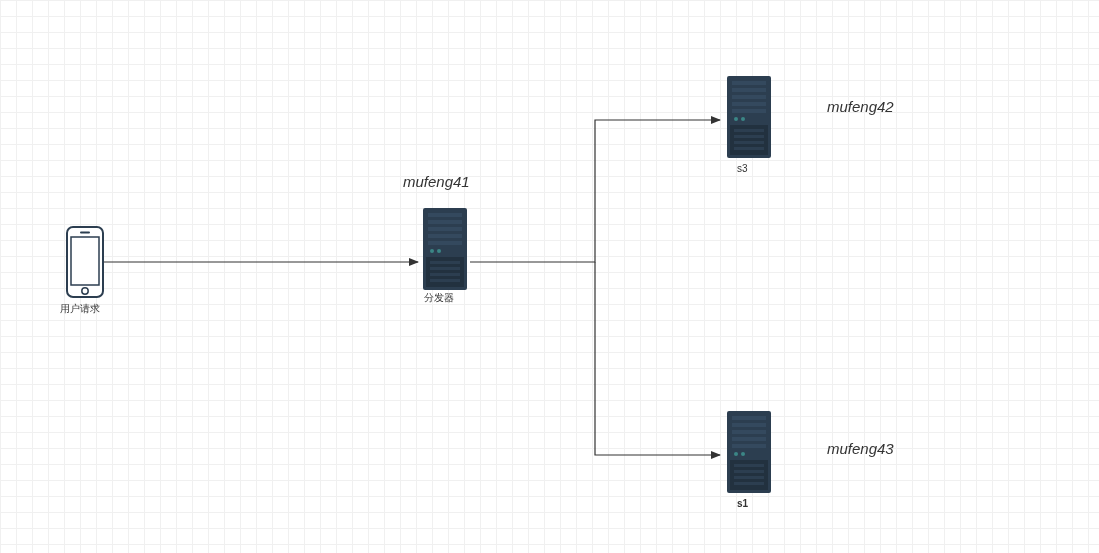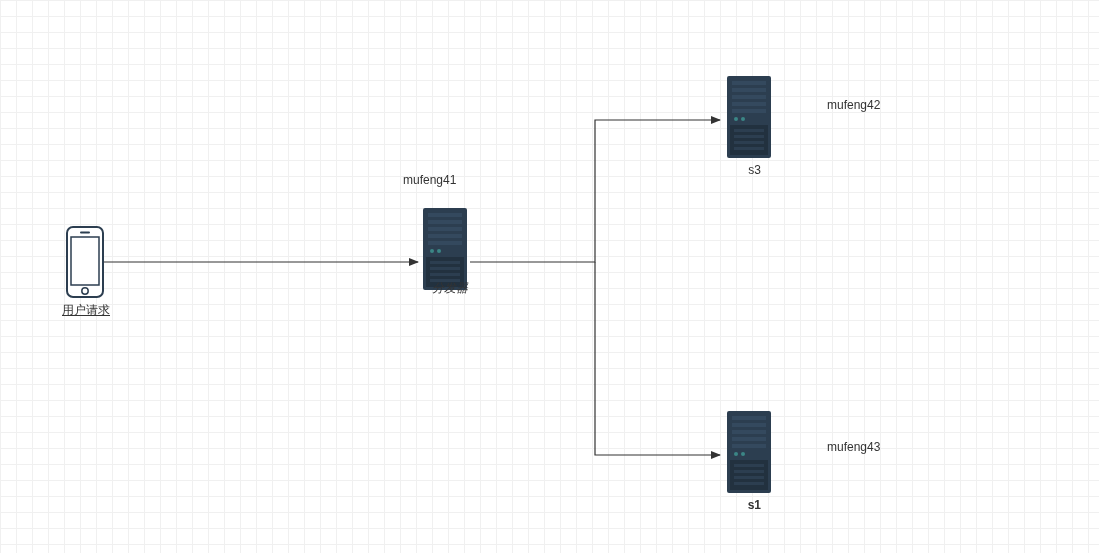--- a/index.html
+++ b/index.html
@@ -16,30 +16,31 @@
     width: 1099px;
     height: 553px;
     background-color: #ffffff;
     background-image:
       linear-gradient(#f0f0f0 1px, transparent 1px),
       linear-gradient(90deg, #f0f0f0 1px, transparent 1px);
     background-size: 16px 16px;
   }
   .node-label {
     position: absolute;
-    font-size: 12px;
+    font-size: 10px;
     color: #333;
     white-space: nowrap;
-    text-align: right;
+    text-align: left;
   }
   .title-label {
     position: absolute;
-    font-size: 12px;
+    font-size: 15px;
     color: #333;
     white-space: nowrap;
+    font-style: italic;
   }
   svg.overlay {
     position: absolute;
     left: 0; top: 0;
     width: 1099px;
     height: 553px;
     pointer-events: none;
   }
   .icon {
     position: absolute;
@@ -65,41 +66,41 @@
   </svg>
 
   <div class="icon" style="left:66px; top:226px;">
     <svg width="38" height="72" viewBox="0 0 38 72">
       <rect x="1" y="1" width="36" height="70" rx="6" ry="6" fill="#fff" stroke="#2c3e50" stroke-width="2"></rect>
       <rect x="5" y="11" width="28" height="48" fill="#fff" stroke="#2c3e50" stroke-width="1.5"></rect>
       <circle cx="19" cy="65" r="3.2" fill="none" stroke="#2c3e50" stroke-width="1.5"></circle>
       <rect x="14" y="5.5" width="10" height="2" rx="1" fill="#2c3e50"></rect>
     </svg>
   </div>
-  <div class="node-label" style="left:60px; top:302px; width:50px;text-decoration:underline;">用户请求</div>
+  <div class="node-label" style="left:60px; top:302px; width:50px;">用户请求</div>
 
   <div class="title-label" style="left:403px; top:173px;">mufeng41</div>
   <div class="icon" style="left:422px; top:207px;">
     <svg width="46" height="84" viewBox="0 0 46 84">
       <rect x="1" y="1" width="44" height="82" rx="2" fill="#2c3e50"></rect>
       <rect x="6" y="6" width="34" height="4" fill="#34495e"></rect>
       <rect x="6" y="13" width="34" height="4" fill="#34495e"></rect>
       <rect x="6" y="20" width="34" height="4" fill="#34495e"></rect>
       <rect x="6" y="27" width="34" height="4" fill="#34495e"></rect>
       <rect x="6" y="34" width="34" height="4" fill="#34495e"></rect>
       <circle cx="10" cy="44" r="2" fill="#3b8686"></circle>
       <circle cx="17" cy="44" r="2" fill="#3b8686"></circle>
       <rect x="4" y="50" width="38" height="30" fill="#22313f"></rect>
       <rect x="8" y="54" width="30" height="3" fill="#2c3e50"></rect>
       <rect x="8" y="60" width="30" height="3" fill="#2c3e50"></rect>
       <rect x="8" y="66" width="30" height="3" fill="#2c3e50"></rect>
       <rect x="8" y="72" width="30" height="3" fill="#2c3e50"></rect>
     </svg>
   </div>
-  <div class="node-label" style="left:424px; top:280px; width:44px;font-style:italic;">分发器</div>
+  <div class="node-label" style="left:424px; top:291px; width:44px;">分发器</div>
 
   <div class="title-label" style="left:827px; top:98px;">mufeng42</div>
   <div class="icon" style="left:726px; top:75px;">
     <svg width="46" height="84" viewBox="0 0 46 84">
       <rect x="1" y="1" width="44" height="82" rx="2" fill="#2c3e50"></rect>
       <rect x="6" y="6" width="34" height="4" fill="#34495e"></rect>
       <rect x="6" y="13" width="34" height="4" fill="#34495e"></rect>
       <rect x="6" y="20" width="34" height="4" fill="#34495e"></rect>
       <rect x="6" y="27" width="34" height="4" fill="#34495e"></rect>
       <rect x="6" y="34" width="34" height="4" fill="#34495e"></rect>

